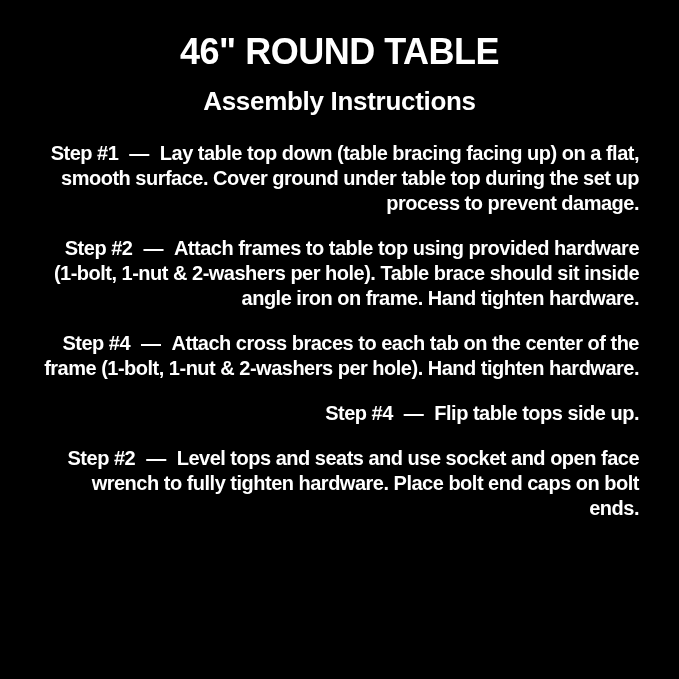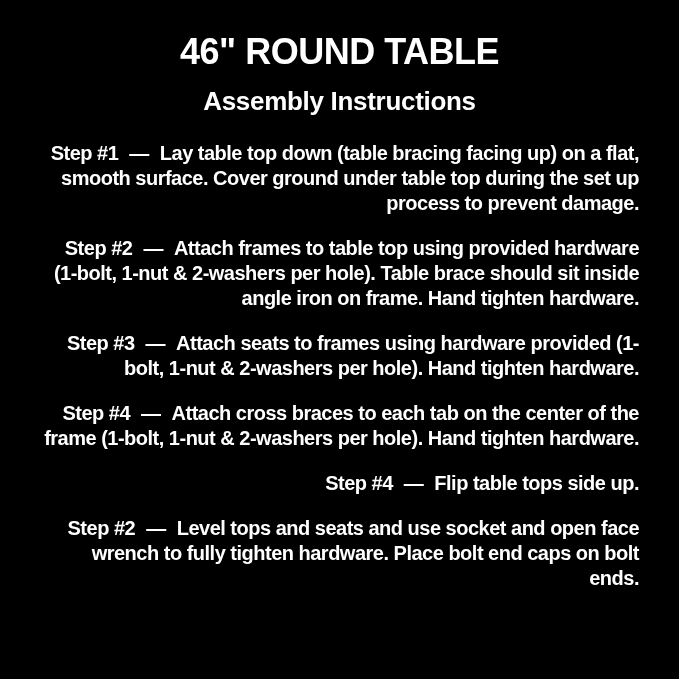--- a/index.html
+++ b/index.html
@@ -58,21 +58,20 @@
     <div class="title">46" ROUND TABLE</div>
     <div class="subtitle">Assembly Instructions</div>
   </div>
 
   <div class="steps">
 
     <div class="step"><span>Step #1</span><span class="sep">—</span><span>Lay table top down (table bracing facing up) on a flat, smooth surface. Cover ground under table top during the set up process to prevent damage.</span></div>
 
     <div class="step"><span>Step #2</span><span class="sep">—</span><span>Attach frames to table top using provided hardware (1-bolt, 1-nut &amp; 2-washers per hole). Table brace should sit inside angle iron on frame. Hand tighten hardware.</span></div>
 
-    <div class="step"><span>Step #3</span><span class="sep">—</span><span>Attach seats to frames using hardware provided (1-bolt, 1-nut &amp; 2-washers per hole). Hand tighten hardware.</span></div>
 
     <div class="step"><span>Step #4</span><span class="sep">—</span><span>Attach cross braces to each tab on the center of the frame (1-bolt, 1-nut &amp; 2-washers per hole). Hand tighten hardware.</span></div>
 
     <div class="step"><span>Step #4</span><span class="sep">—</span><span>Flip table tops side up.</span></div>
 
     <div class="step"><span>Step #2</span><span class="sep">—</span><span>Level tops and seats and use socket and open face wrench to fully tighten hardware. Place bolt end caps on bolt ends.</span></div>
 
   </div>
 
 </div>

